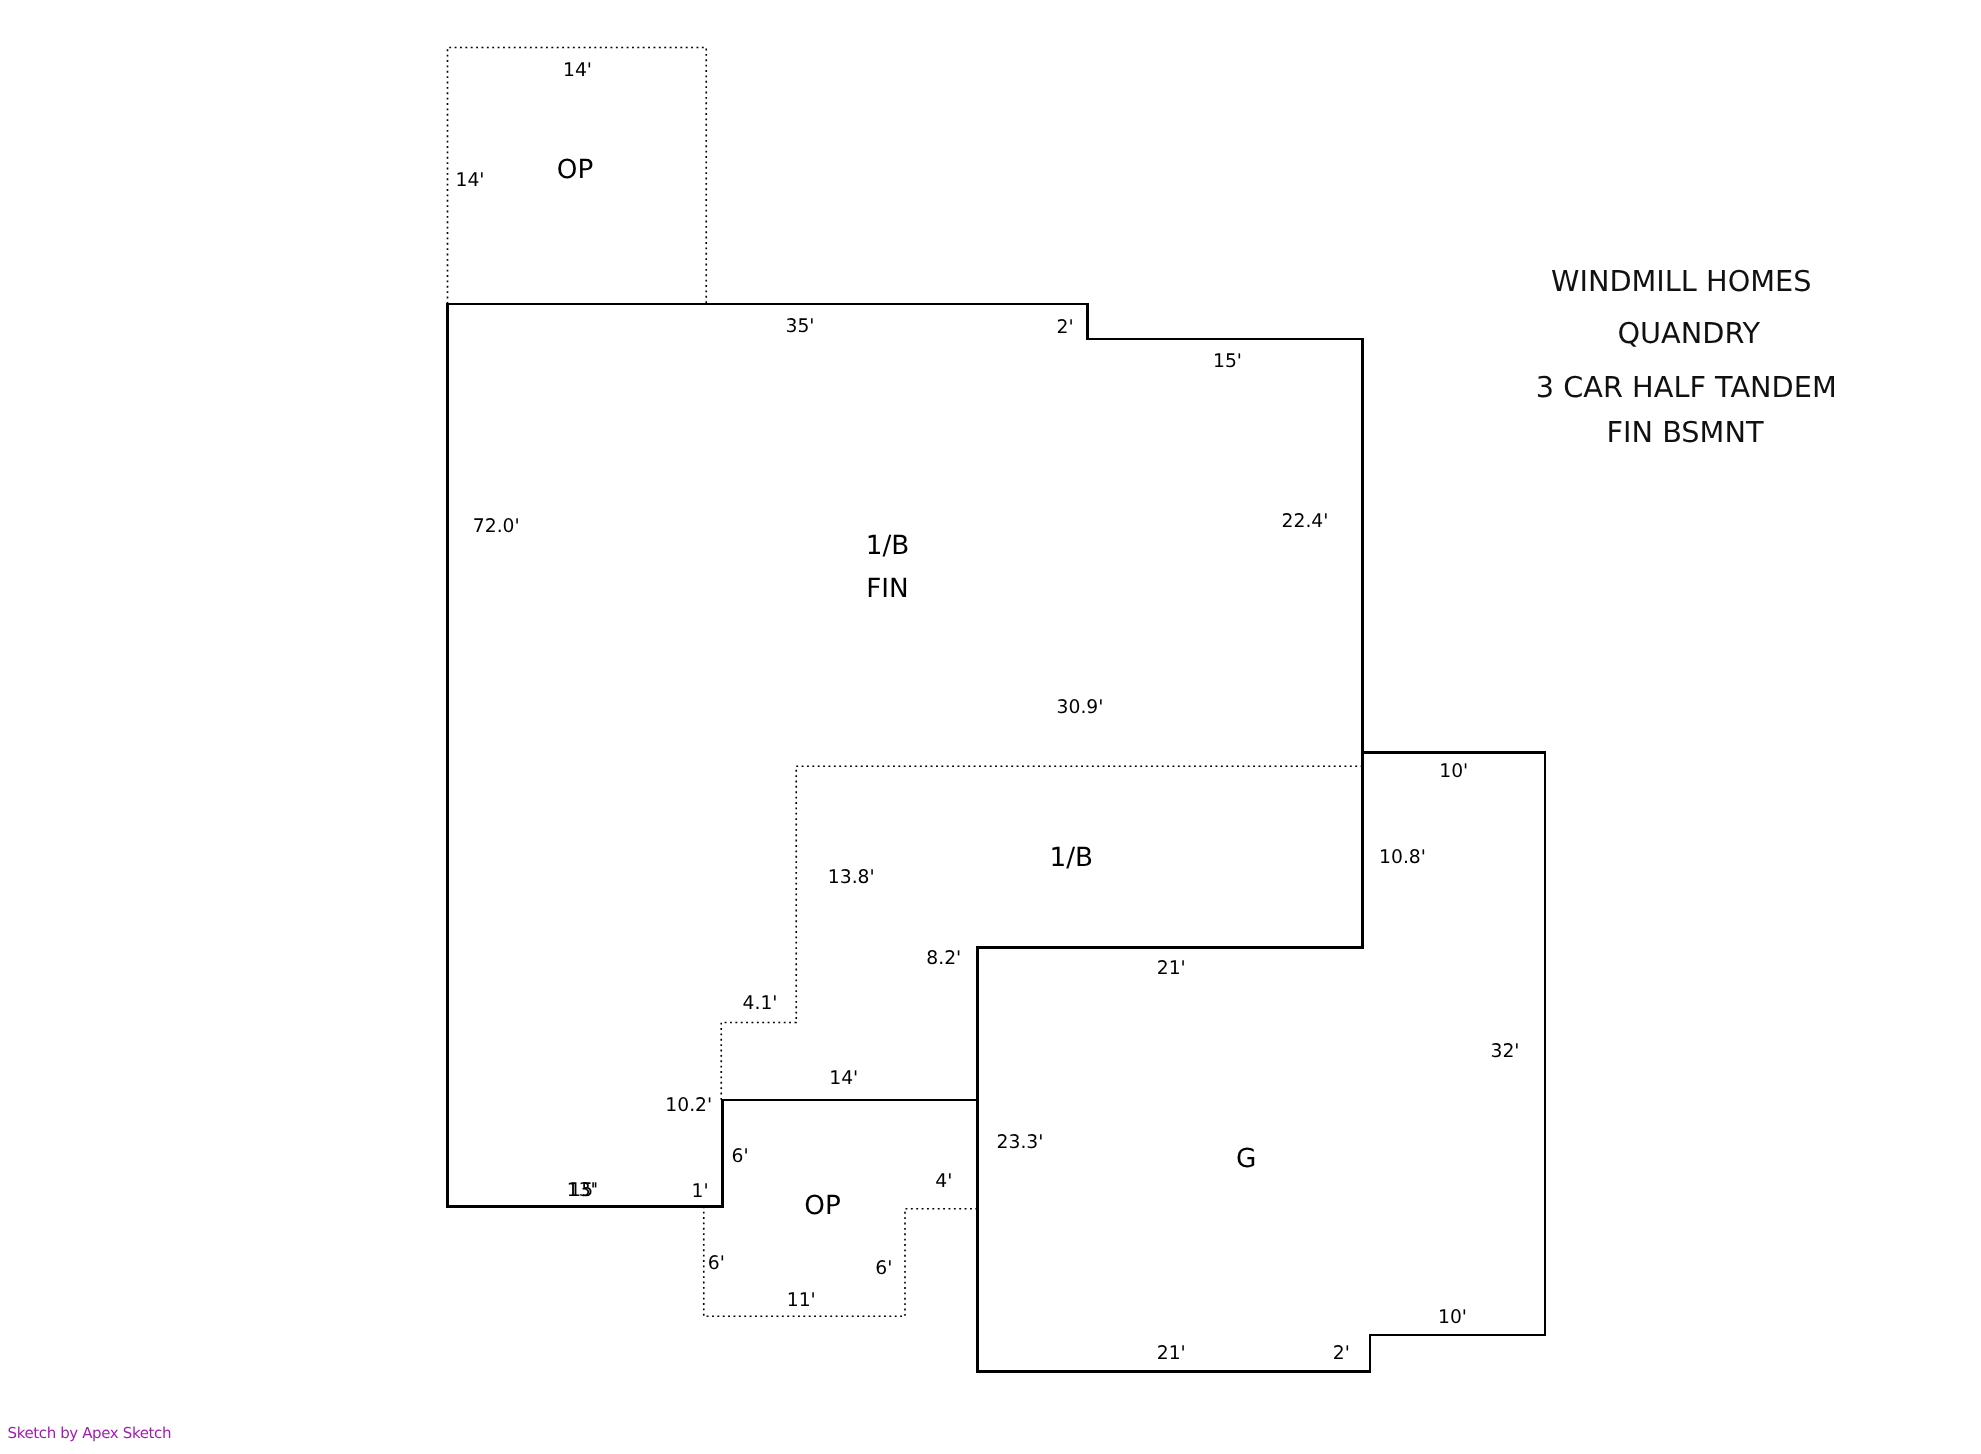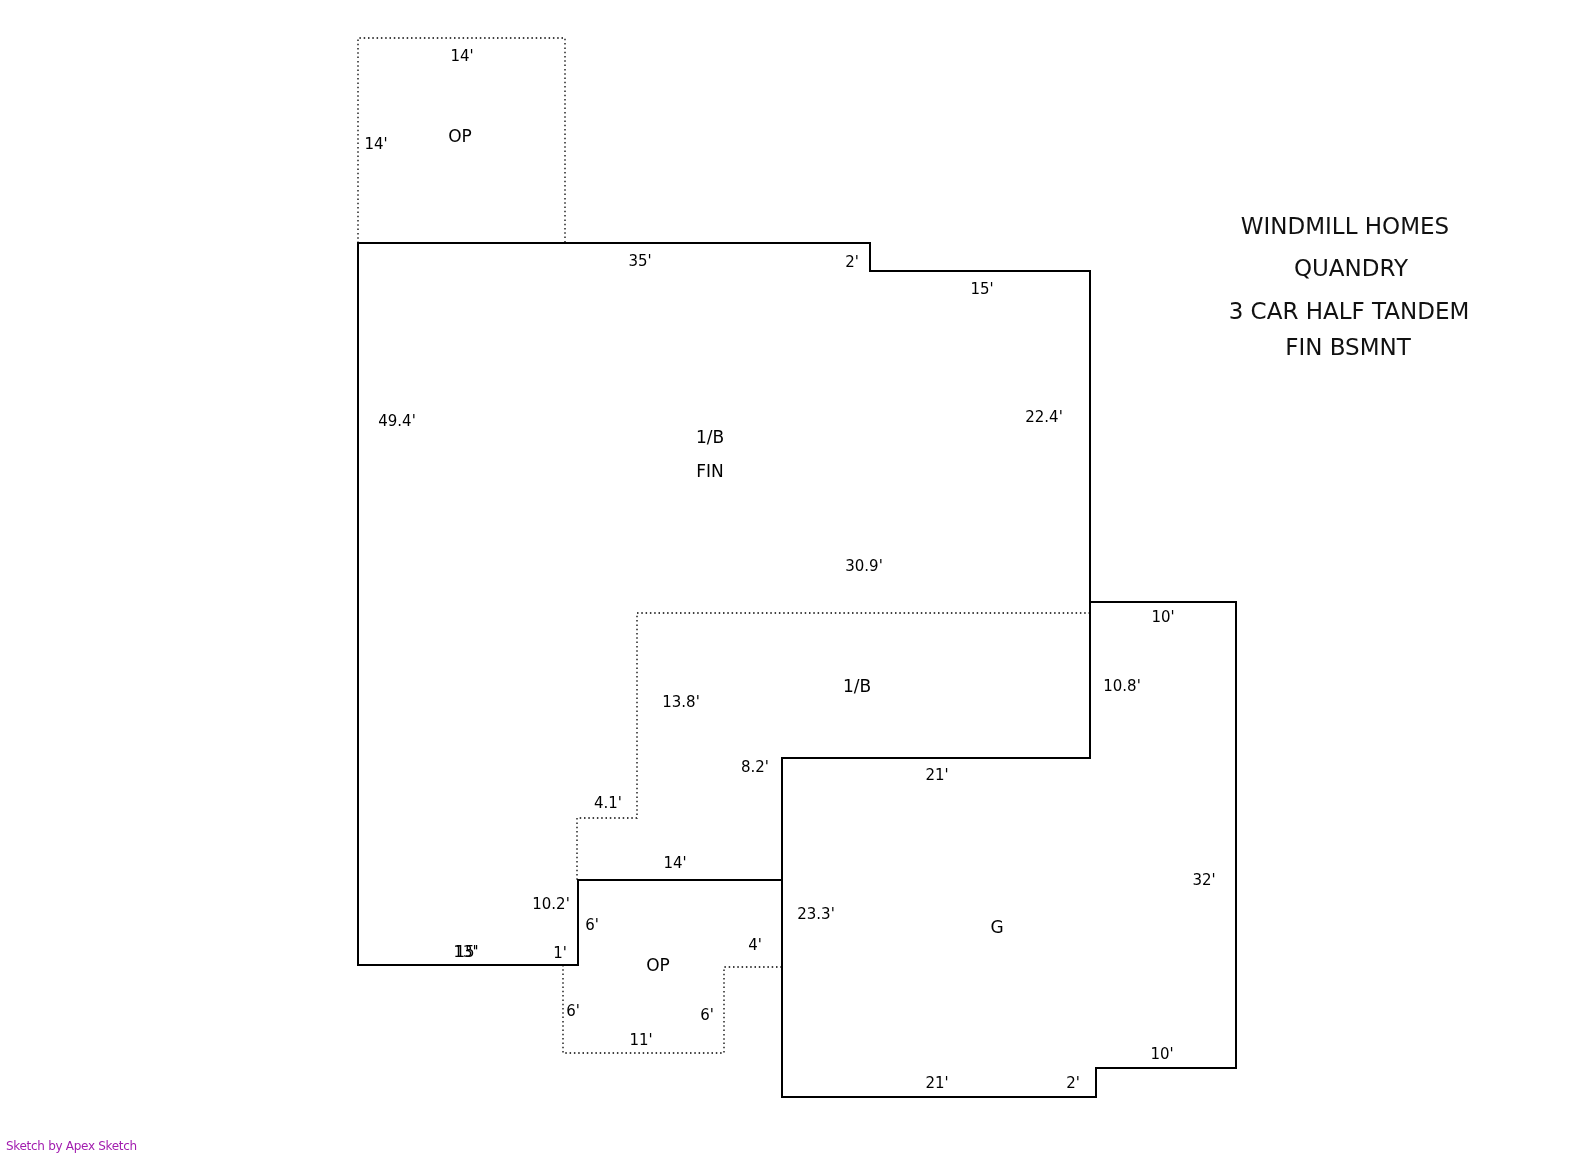--- a/index.html
+++ b/index.html
@@ -18,21 +18,21 @@
     position: absolute;
     transform: translate(-50%, -50%);
     font-size: 15px;
     line-height: 1;
     white-space: nowrap;
     color: #000;
   }
   .room {
     position: absolute;
     transform: translate(-50%, -50%);
-    font-size: 17px;
+    font-size: 21px;
     line-height: 1;
     white-space: nowrap;
     color: #000;
   }
   .title-line {
     position: absolute;
     transform: translate(-50%, -50%);
     font-size: 23px;
     line-height: 1;
     white-space: nowrap;
@@ -71,32 +71,32 @@
   <div class="room" style="left:710px; top:471px;">FIN</div>
   <div class="room" style="left:857px; top:686px;">1/B</div>
   <div class="room" style="left:997px; top:927px;">G</div>
   <div class="room" style="left:658px; top:965px;">OP</div>
 
   <div class="dim" style="left:462px; top:56px;">14'</div>
   <div class="dim" style="left:376px; top:144px;">14'</div>
   <div class="dim" style="left:640px; top:261px;">35'</div>
   <div class="dim" style="left:852px; top:262px;">2'</div>
   <div class="dim" style="left:982px; top:289px;">15'</div>
-  <div class="dim" style="left:397px; top:421px;">49.4'</div>
+  <div class="dim" style="left:397px; top:421px;">72.0'</div>
   <div class="dim" style="left:1044px; top:417px;">22.4'</div>
   <div class="dim" style="left:864px; top:566px;">30.9'</div>
   <div class="dim" style="left:1163px; top:617px;">10'</div>
   <div class="dim" style="left:1122px; top:686px;">10.8'</div>
   <div class="dim" style="left:681px; top:702px;">13.8'</div>
   <div class="dim" style="left:937px; top:775px;">21'</div>
   <div class="dim" style="left:608px; top:803px;">4.1'</div>
   <div class="dim" style="left:755px; top:767px;">8.2'</div>
-  <div class="dim" style="left:1204px; top:841px;margin-top:39px;">32'</div>
+  <div class="dim" style="left:1204px; top:841px;">32'</div>
   <div class="dim" style="left:675px; top:863px;">14'</div>
-  <div class="dim" style="left:551px; top:884px;margin-top:20px;">10.2'</div>
+  <div class="dim" style="left:551px; top:884px;">10.2'</div>
   <div class="dim" style="left:816px; top:914px;">23.3'</div>
   <div class="dim" style="left:592px; top:925px;">6'</div>
   <div class="dim" style="left:755px; top:945px;">4'</div>
   <div class="dim" style="left:560px; top:953px;">1'</div>
   <div class="dim" style="left:465px; top:952px;">13'</div>
   <div class="dim" style="left:467px; top:952px;">15'</div>
   <div class="dim" style="left:573px; top:1011px;">6'</div>
   <div class="dim" style="left:707px; top:1015px;">6'</div>
   <div class="dim" style="left:641px; top:1040px;">11'</div>
   <div class="dim" style="left:1162px; top:1054px;">10'</div>

